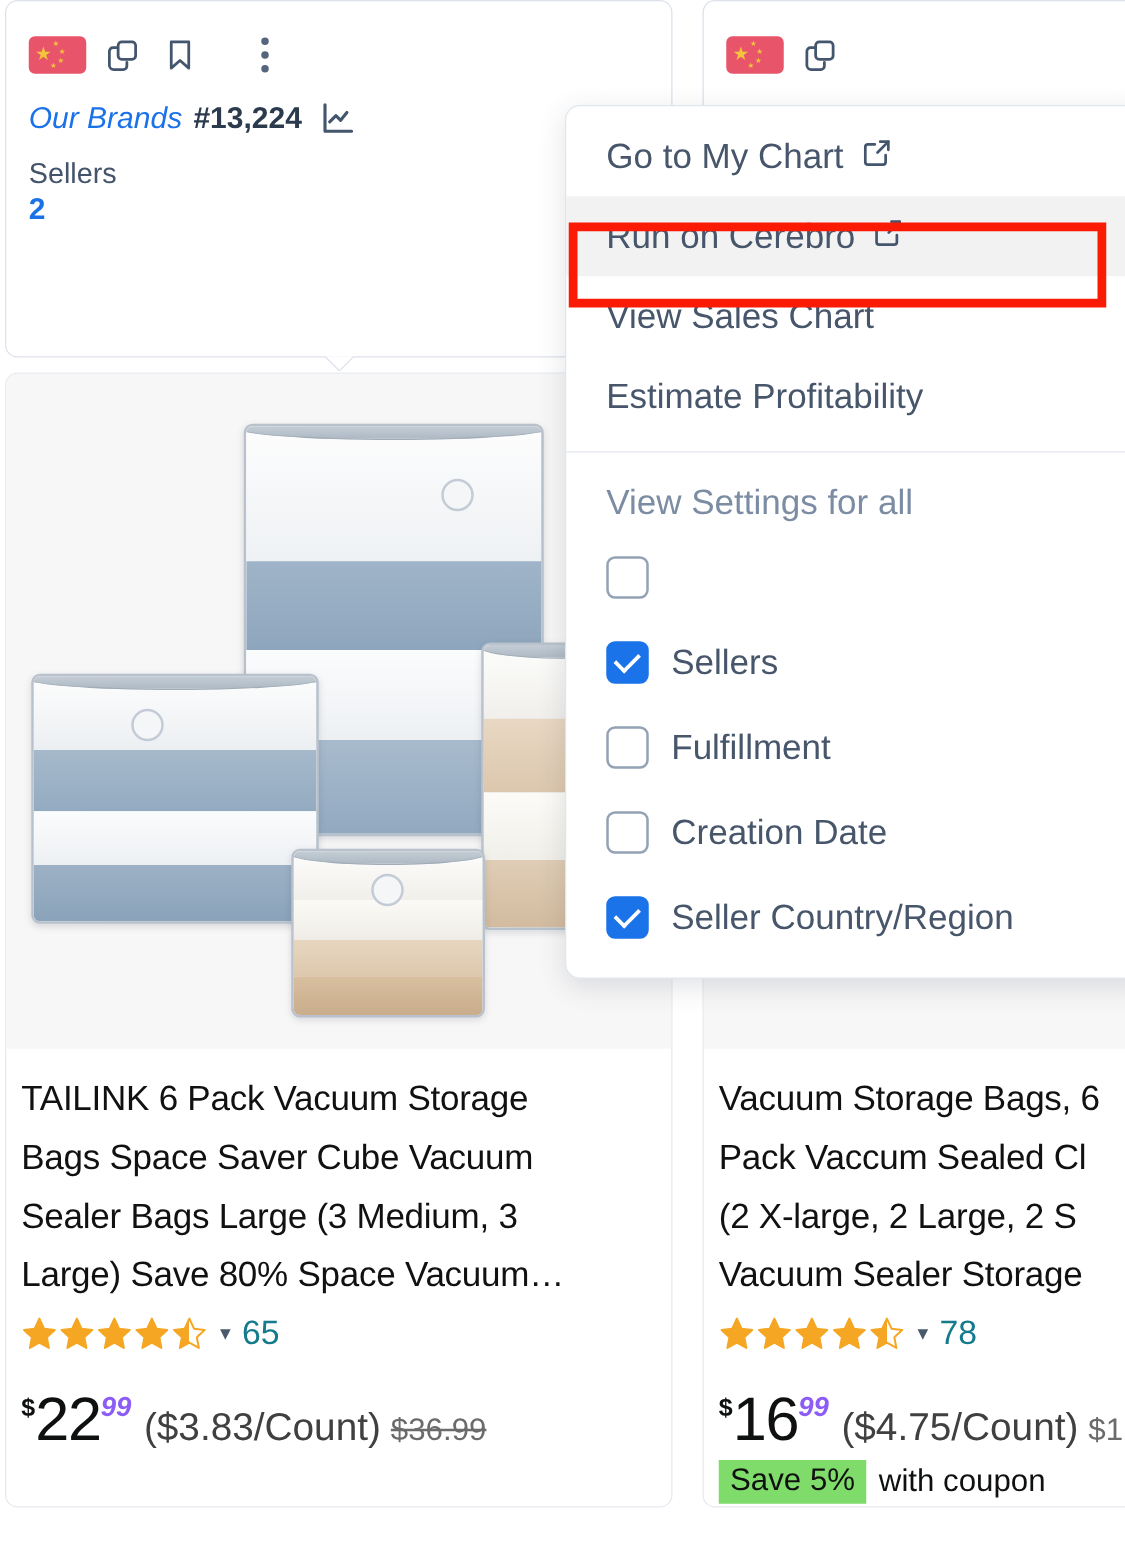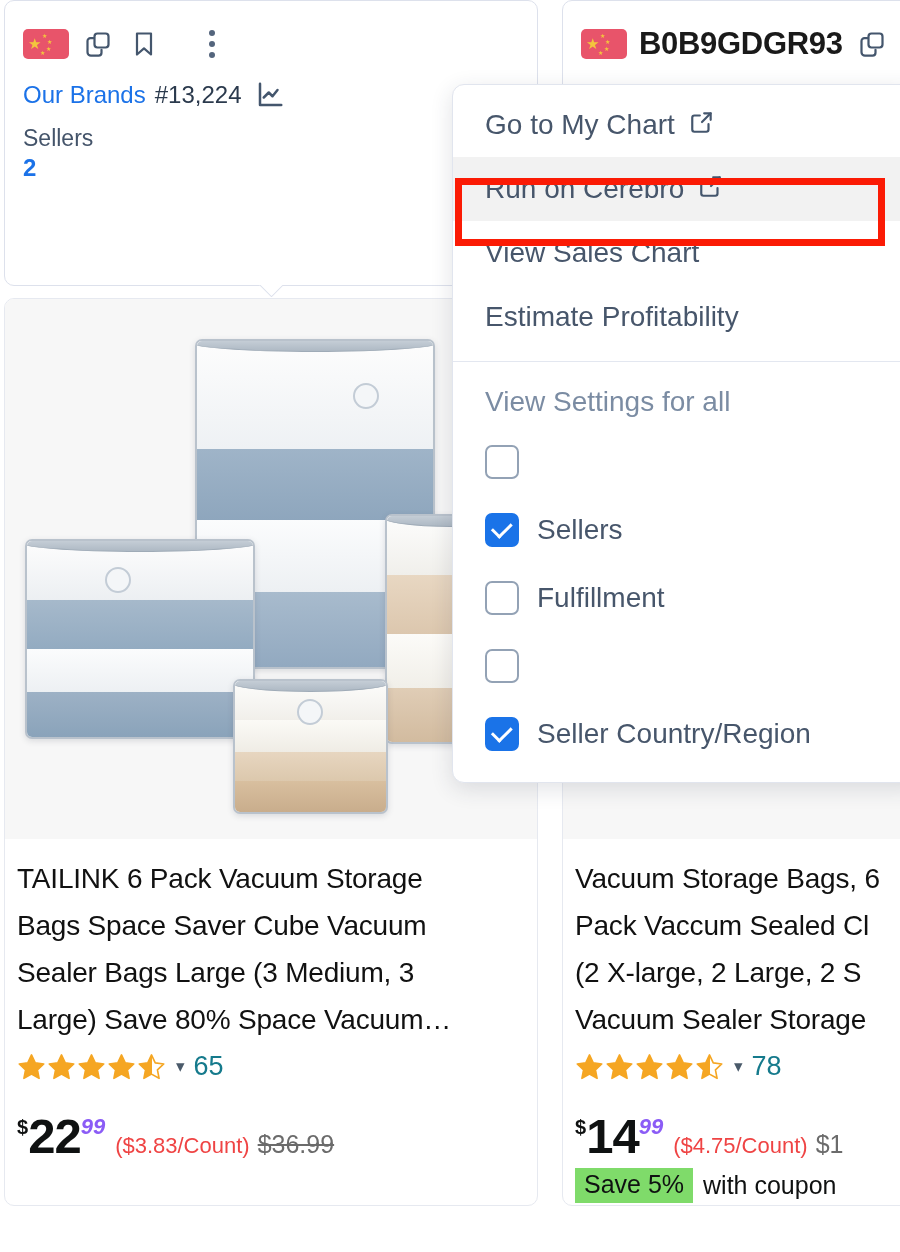--- a/index.html
+++ b/index.html
@@ -83,22 +83,22 @@
   .dots i { width: 6px; height: 6px; border-radius: 50%; background: #54657d; display: block; }
 
   .hdr-row {
     display: flex;
     align-items: center;
     gap: 9px;
     margin-top: 13px;
     font-size: 24px;
     white-space: nowrap;
   }
-  .lnk { color: #1b72e8; cursor: pointer; }
-  .rank { color: #2b3a4d; }
+  .lnk { color: #1b72e8; cursor: pointer; font-style: italic; }
+  .rank { color: #2b3a4d; font-weight: bold; }
   .chart-ico { margin-left: 4px; cursor: pointer; display: flex; align-items: center; }
 
   .sellers-lbl {
     margin-top: 15px;
     font-size: 23px;
     color: #44546a;
   }
   .sellers-val {
     margin-top: 2px;
     font-size: 24px;
@@ -192,23 +192,23 @@
   .star { width: 29px; height: 28px; display: block; }
   .caret { color: #4a5a6a; font-size: 17px; margin: 0 3px 0 4px; }
   .rcount { color: #157a8c; font-size: 27px; cursor: pointer; }
 
   .price-row {
     display: flex; align-items: baseline;
     margin-top: 26px;
     white-space: nowrap;
   }
   .cur { font-size: 20px; font-weight: 700; color: #0f1111; position: relative; top: -19px; }
-  .whole { font-size: 49px; font-weight: 700; color: #0f1111; letter-spacing: -1px; }
+  .whole { font-size: 49px; font-weight: 400; color: #0f1111; letter-spacing: -1px; }
   .frac { font-size: 22px; font-weight: 700; color: #8b5cf6; position: relative; top: -19px; font-style: italic; }
-  .unit { font-size: 22px; color: #ef4444; margin-left: 10px; }
+  .unit { font-size: 31px; color: #404040; margin-left: 10px; }
   .was  { font-size: 25px; color: #6b6b6b; text-decoration: line-through; margin-left: 8px; }
 
   .coupon-row { display: flex; align-items: center; gap: 10px; margin-top: 4px; white-space: nowrap; }
   .coupon-badge {
     background: #7fdb6a; color: #0f1111;
     font-size: 25px; padding: 2px 9px 4px 9px;
   }
   .coupon-txt { font-size: 25px; color: #0f1111; }
 
   
@@ -418,21 +418,20 @@
 
     <div class="hdr-card">
       <div class="hdr-top">
         <span class="flag">
           <span class="s s1">★</span>
             <span class="s s2">★</span>
             <span class="s s3">★</span>
             <span class="s s4">★</span>
             <span class="s s5">★</span>
         </span>
-        <span class="asin">B0B9GDGR93</span>
         <span class="ico-btn">
           <svg width="28" height="28" viewBox="0 0 24 24" fill="none" stroke="#44566d" stroke-width="1.9" stroke-linecap="round" stroke-linejoin="round">
             <rect x="9" y="3" width="12" height="12" rx="2.5"></rect>
             <path d="M15 17v2.5A2.5 2.5 0 0 1 12.5 22H6a3 3 0 0 1-3-3V9.5A2.5 2.5 0 0 1 5.5 7H8"></path>
           </svg>
         </span>
       </div>
     </div>
 
     <div class="body-card">
@@ -484,21 +483,21 @@
                   </linearGradient>
                 </defs>
                 <path d="M12 1.6l3.2 6.9 7.3.9-5.4 5 1.4 7.3L12 18.1 5.5 21.7l1.4-7.3-5.4-5 7.3-.9z" fill="url(#hghalf4)" stroke="#f5a623" stroke-width="1.4" stroke-linejoin="round"></path>
               </svg>
             </span>
           <span class="caret">▾</span>
           <span class="rcount">78</span>
         </div>
         <div class="price-row">
           <span class="cur">$</span>
-          <span class="whole">14</span>
+          <span class="whole">16</span>
           <span class="frac">99</span>
           <span class="unit">($4.75/Count)</span>
           <span class="was" style="text-decoration:none">$1</span>
         </div>
         <div class="coupon-row">
           <span class="coupon-badge">Save 5%</span>
           <span class="coupon-txt">with coupon</span>
         </div>
       </div>
     </div>
@@ -545,20 +544,21 @@
     <div class="chk-item">
       <span class="chk on"></span>
       <span>Sellers</span>
     </div>
     <div class="chk-item">
       <span class="chk"></span>
       <span>Fulfillment</span>
     </div>
     <div class="chk-item">
       <span class="chk"></span>
+      <span>Creation Date</span>
     </div>
     <div class="chk-item">
       <span class="chk on"></span>
       <span>Seller Country/Region</span>
     </div>
   </div>
 
   <div class="red-box"></div>
 </div>
 

